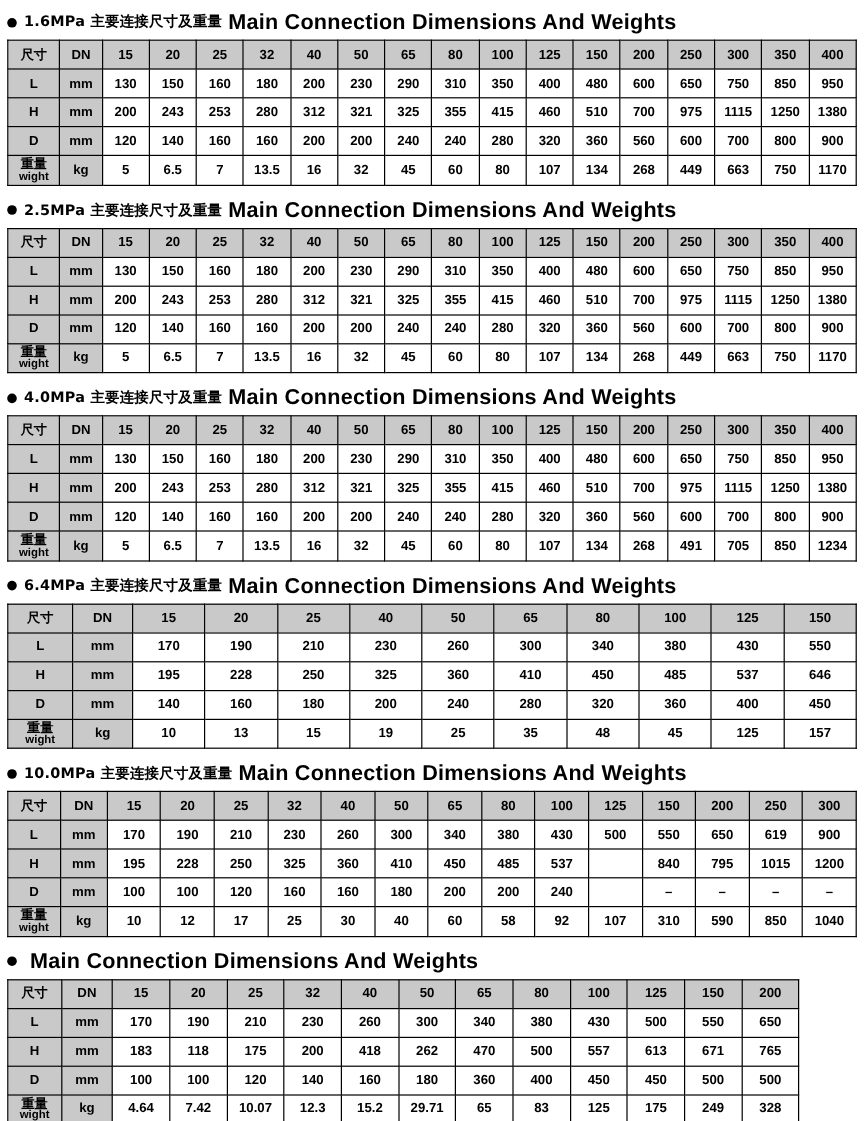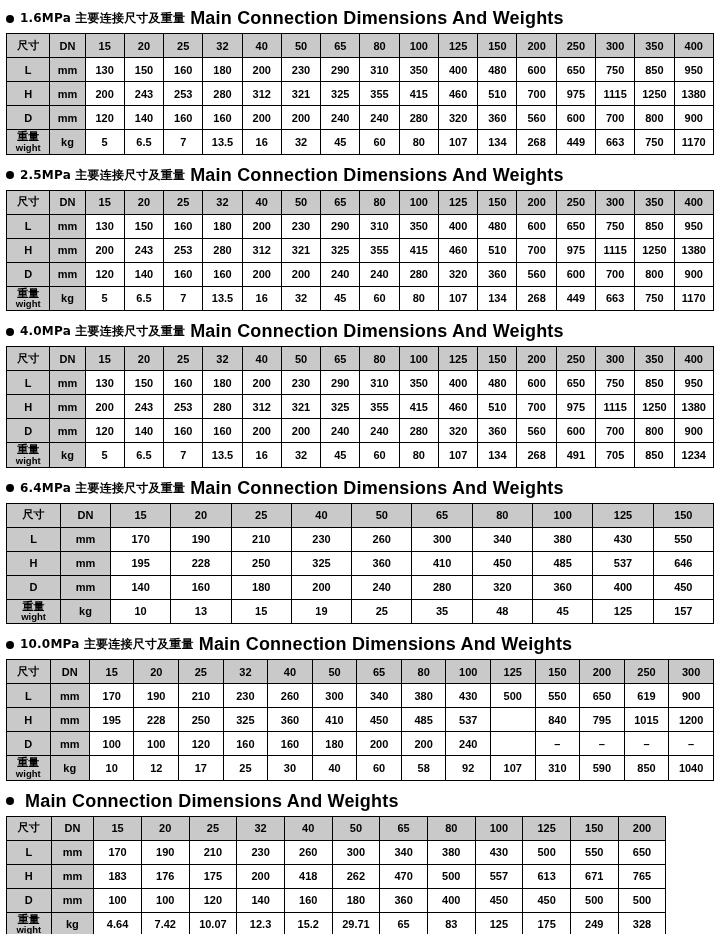--- a/index.html
+++ b/index.html
@@ -766,21 +766,21 @@
               <td>380</td>
               <td>430</td>
               <td>500</td>
               <td>550</td>
               <td>650</td>
             </tr>
             <tr>
               <td class="rowlbl">H</td>
               <td class="rowlbl">mm</td>
               <td>183</td>
-              <td>176</td>
+              <td>118</td>
               <td>175</td>
               <td>200</td>
               <td>418</td>
               <td>262</td>
               <td>470</td>
               <td>500</td>
               <td>557</td>
               <td>613</td>
               <td>671</td>
               <td>765</td>

